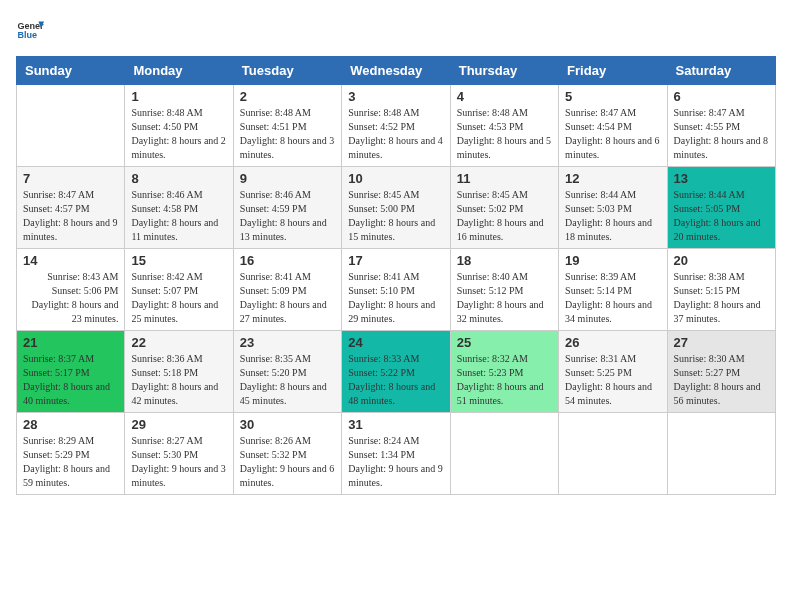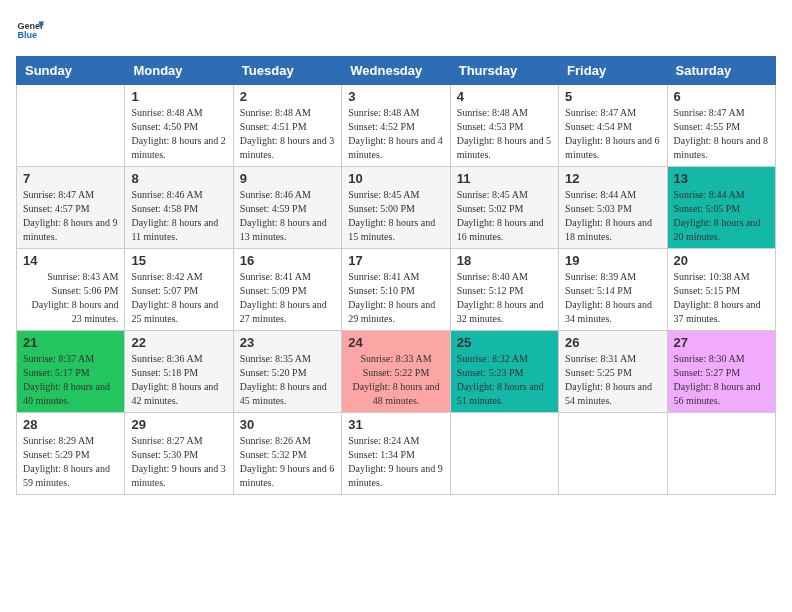--- a/index.html
+++ b/index.html
@@ -224,21 +224,21 @@
 Daylight: 8 hours and 32 minutes.</div>
         </td>
         <td>
           <span class="day-number">19</span>
           <div class="day-info" style="white-space: pre-line;">Sunrise: 8:39 AM
 Sunset: 5:14 PM
 Daylight: 8 hours and 34 minutes.</div>
         </td>
         <td>
           <span class="day-number">20</span>
-          <div class="day-info" style="white-space: pre-line;">Sunrise: 10:38 AM
+          <div class="day-info" style="white-space: pre-line;">Sunrise: 8:38 AM
 Sunset: 5:15 PM
 Daylight: 8 hours and 37 minutes.</div>
         </td>
       </tr>
       <tr>
         <td style="background: #22c55e;">
           <span class="day-number">21</span>
           <div class="day-info" style="white-space: pre-line;">Sunrise: 8:37 AM
 Sunset: 5:17 PM
 Daylight: 8 hours and 40 minutes.</div>
@@ -248,39 +248,39 @@
           <div class="day-info" style="white-space: pre-line;">Sunrise: 8:36 AM
 Sunset: 5:18 PM
 Daylight: 8 hours and 42 minutes.</div>
         </td>
         <td style="background: rgb(245, 245, 245);">
           <span class="day-number">23</span>
           <div class="day-info" style="white-space: pre-line;">Sunrise: 8:35 AM
 Sunset: 5:20 PM
 Daylight: 8 hours and 45 minutes.</div>
         </td>
-        <td style="background: #fca5a5;">
+        <td style="background: #14b8a6;">
           <span class="day-number">24</span>
-          <div class="day-info" style="white-space: pre-line; text-align: center;">Sunrise: 8:33 AM
+          <div class="day-info" style="white-space: pre-line;">Sunrise: 8:33 AM
 Sunset: 5:22 PM
 Daylight: 8 hours and 48 minutes.</div>
         </td>
-        <td style="background: #14b8a6; margin-top: 44px;">
+        <td style="background: #86efac; margin-top: 44px;">
           <span class="day-number">25</span>
           <div class="day-info" style="white-space: pre-line;">Sunrise: 8:32 AM
 Sunset: 5:23 PM
 Daylight: 8 hours and 51 minutes.</div>
         </td>
         <td style="background: rgb(245, 245, 245);">
           <span class="day-number">26</span>
           <div class="day-info" style="white-space: pre-line;">Sunrise: 8:31 AM
 Sunset: 5:25 PM
 Daylight: 8 hours and 54 minutes.</div>
         </td>
-        <td style="background: #f0abfc;">
+        <td style="background: #e5e5e5;">
           <span class="day-number">27</span>
           <div class="day-info" style="white-space: pre-line;">Sunrise: 8:30 AM
 Sunset: 5:27 PM
 Daylight: 8 hours and 56 minutes.</div>
         </td>
       </tr>
       <tr>
         <td>
           <span class="day-number">28</span>
           <div class="day-info" style="white-space: pre-line;">Sunrise: 8:29 AM

